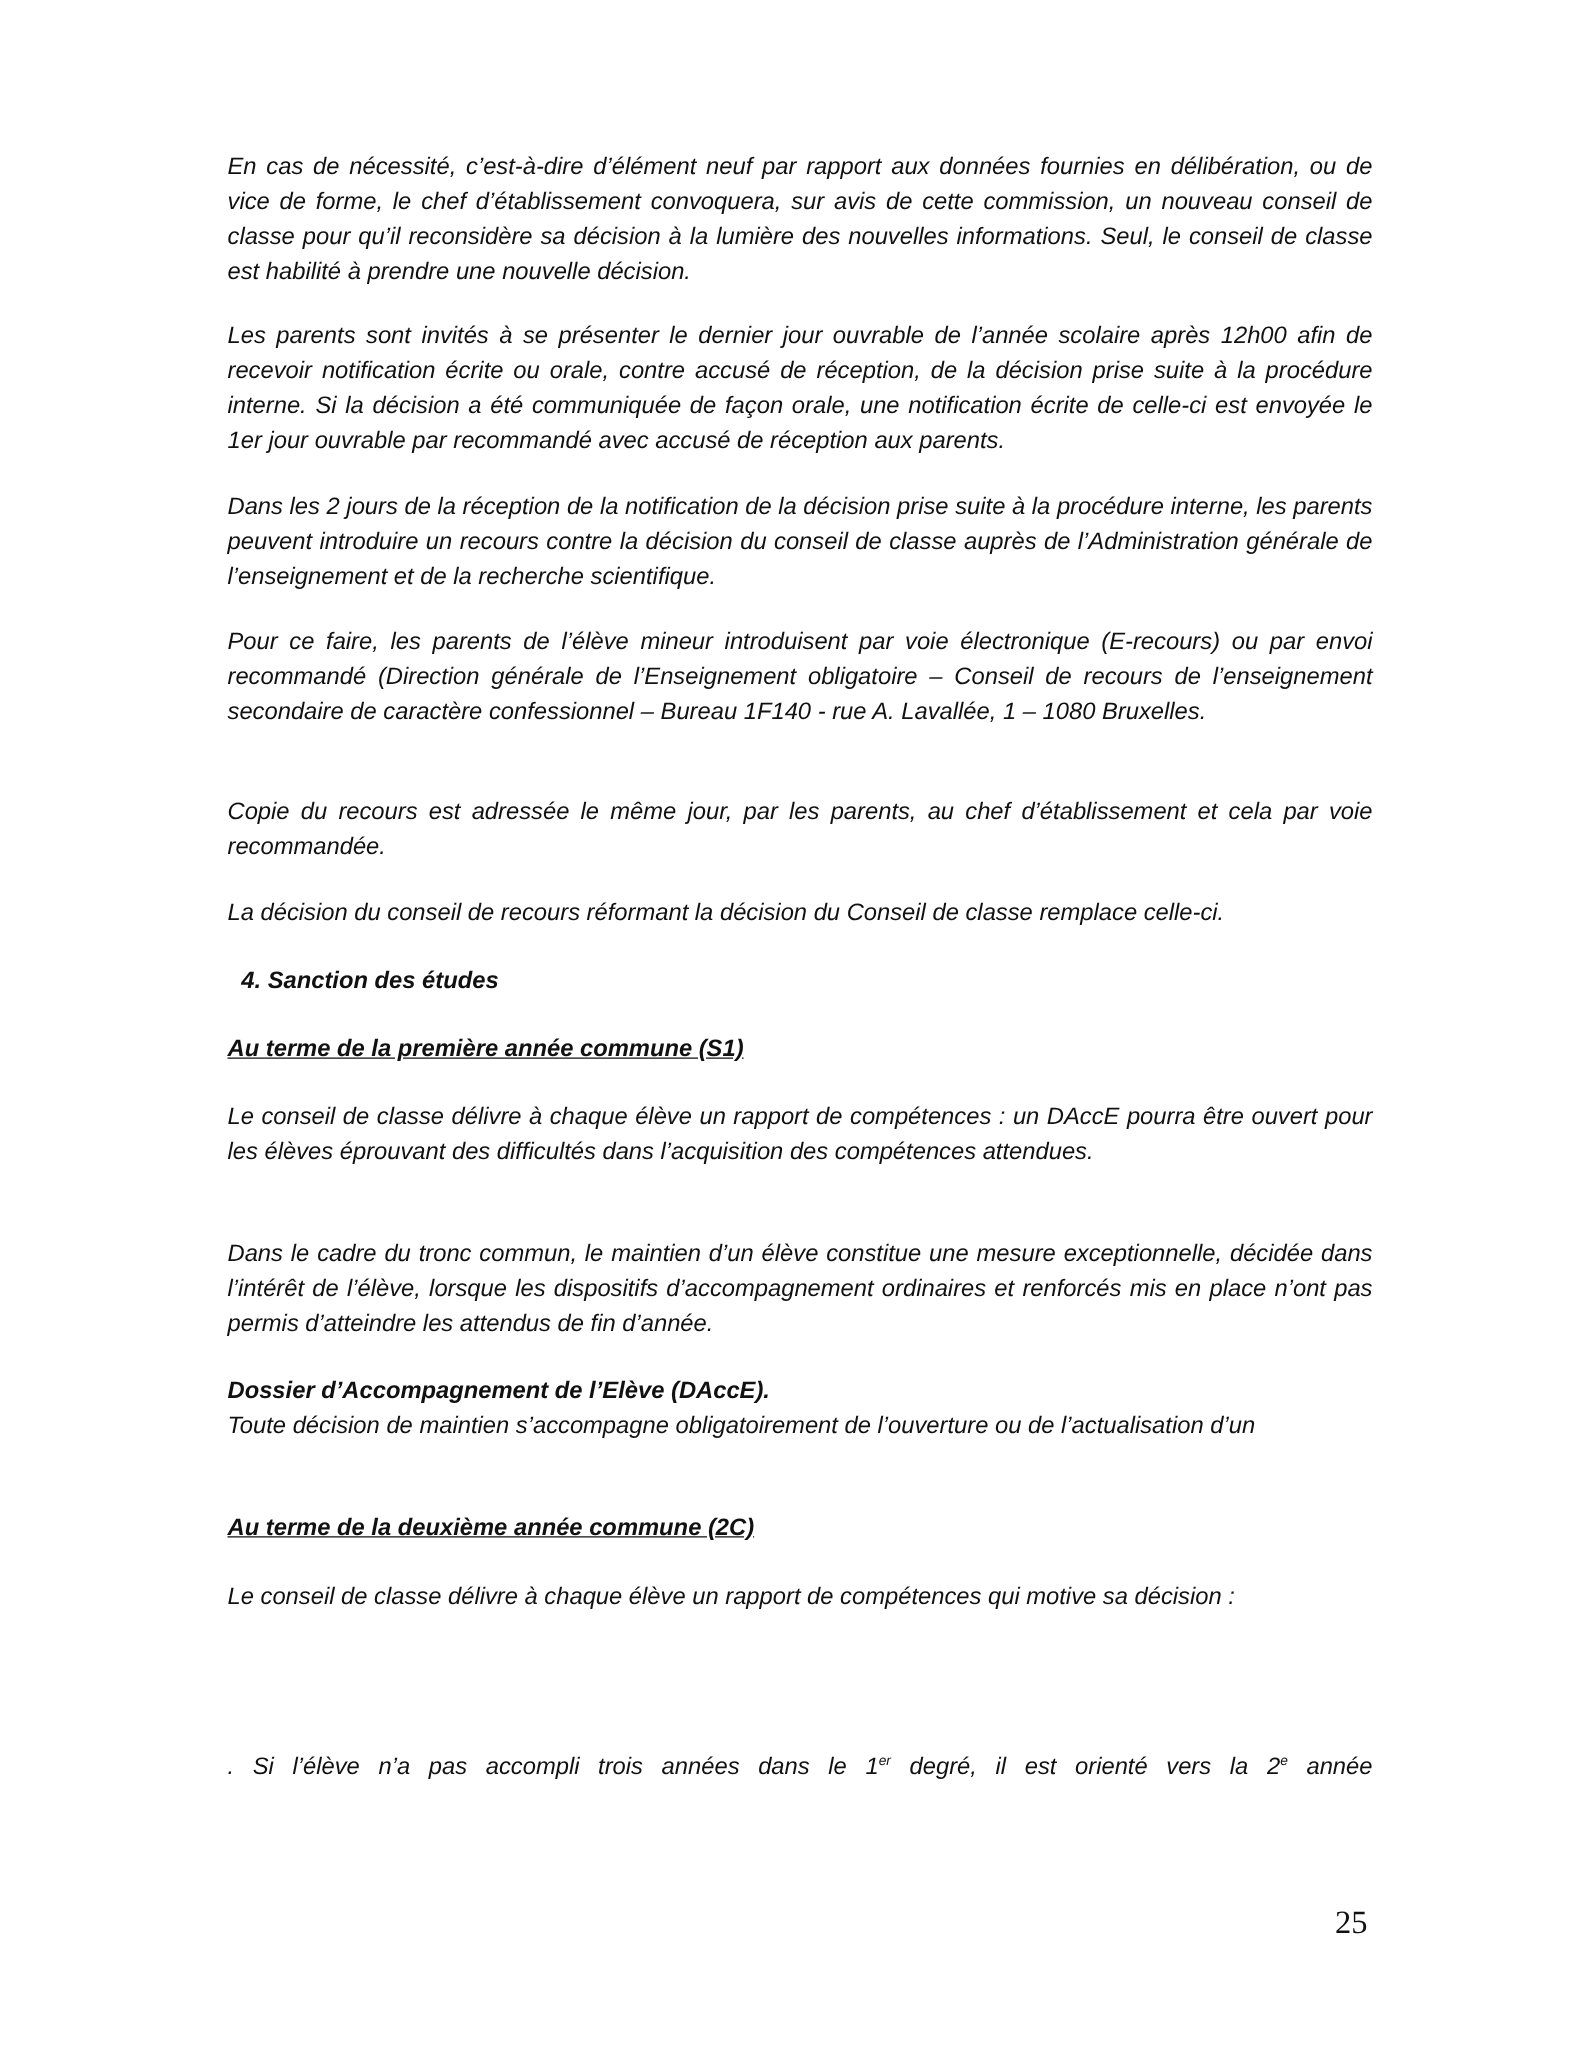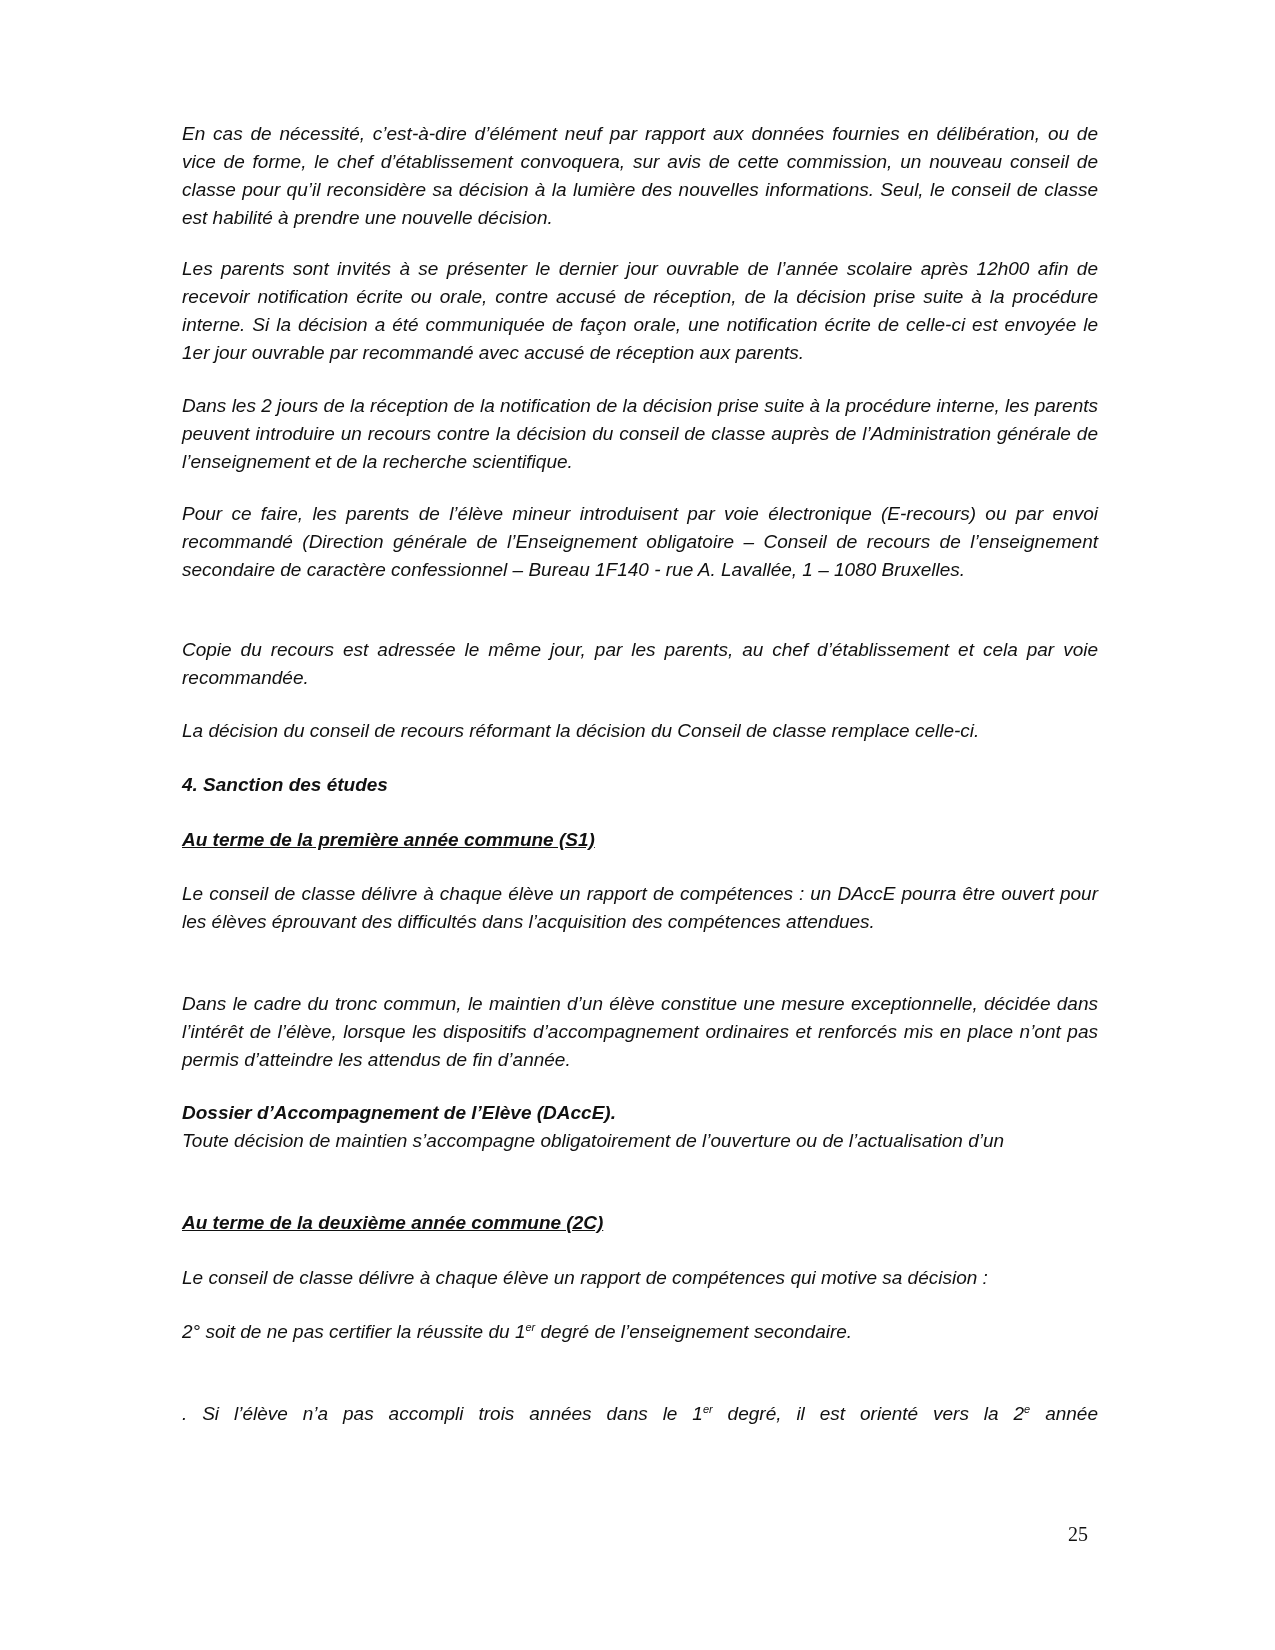--- a/index.html
+++ b/index.html
@@ -4,27 +4,27 @@
 <style>
   html, body { margin: 0; padding: 0; background: #ffffff; }
   body { width: 1275px; height: 1650px; position: relative; overflow: hidden; }
   .page {
     position: absolute; left: 182px; top: 0; width: 916px;
     font-family: "Liberation Sans", sans-serif;
     font-size: 19px; color: #111; line-height: 28px;
   }
   .para { margin: 0; text-align: justify; font-style: italic; }
   .blk { position: absolute; left: 0; width: 916px; }
-  .heading { font-weight: bold; }
+  .heading { font-weight: bold; margin-left: 11px; }
   .underline { font-weight: bold; text-decoration: underline; }
   sup { font-size: 11px; line-height: 0; vertical-align: 7px; }
   .b { font-weight: bold; }
   .pagenum {
     position: absolute; left: 1068px; top: 1523px;
-    font-family: "Liberation Serif", serif; font-size: 20px; color: #111;
+    font-family: "Liberation Serif", serif; font-size: 26px; color: #111;
   }
 </style>
 </head>
 <body>
 
 <div class="page">
   <p class="para blk" style="top:120px">En cas de nécessité, c’est-à-dire d’élément neuf par rapport aux données fournies en  délibération, ou de vice de forme, le chef d’établissement convoquera, sur avis de cette commission, un nouveau conseil de classe pour qu’il reconsidère sa décision à la lumière des nouvelles informations.   Seul, le conseil de classe est habilité à  prendre une nouvelle décision.</p>
   <p class="para blk" style="top:255px">Les parents sont invités à se présenter le dernier jour ouvrable de l’année scolaire après 12h00 afin de recevoir notification écrite ou orale, contre accusé de réception, de la décision prise suite à la procédure interne.  Si la décision a été communiquée de façon orale, une notification écrite de celle-ci est envoyée le 1er jour ouvrable par recommandé avec accusé de réception aux parents.</p>
   <p class="para blk" style="top:392px">Dans les 2 jours de la réception de la notification de la décision prise suite à la procédure  interne, les parents peuvent introduire un recours contre la décision du conseil de classe auprès de l’Administration générale de l’enseignement et de la recherche scientifique.</p>
   <p class="para blk" style="top:500px">Pour ce faire, les parents de l’élève mineur introduisent par voie électronique (E-recours) ou par envoi recommandé (Direction générale de l’Enseignement obligatoire – Conseil de recours de l’enseignement secondaire de caractère confessionnel – Bureau 1F140 - rue A. Lavallée, 1 – 1080 Bruxelles.</p>
@@ -44,19 +44,18 @@
   <div class="blk" style="top:1099px">
     <p class="para b">Dossier d’Accompagnement de l’Elève (DAccE).</p>
     <p class="para">Toute décision de maintien s’accompagne obligatoirement de l’ouverture ou de l’actualisation d’un</p>
   </div>
 
   <p class="para blk underline" style="top:1209px">Au terme de la deuxième année commune (2C)</p>
 
   <p class="para blk" style="top:1264px">Le conseil de classe délivre à chaque élève un rapport de compétences qui motive sa décision :</p>
 
   <div class="blk" style="top:1318px">
-    <p class="para"><span>2° soit de ne pas certifier la réussite du 1</span><sup>er</sup><span> degré de l’enseignement secondaire.</span></p>
   </div>
 
   <p class="para blk" style="top:1400px; text-align-last: justify;"><span>. Si l’élève n’a pas accompli trois années dans le 1</span><sup>er</sup><span> degré, il est orienté vers la 2</span><sup>e</sup><span> année</span></p>
 </div>
 
 <div class="pagenum">25</div>
 
 </body></html>

